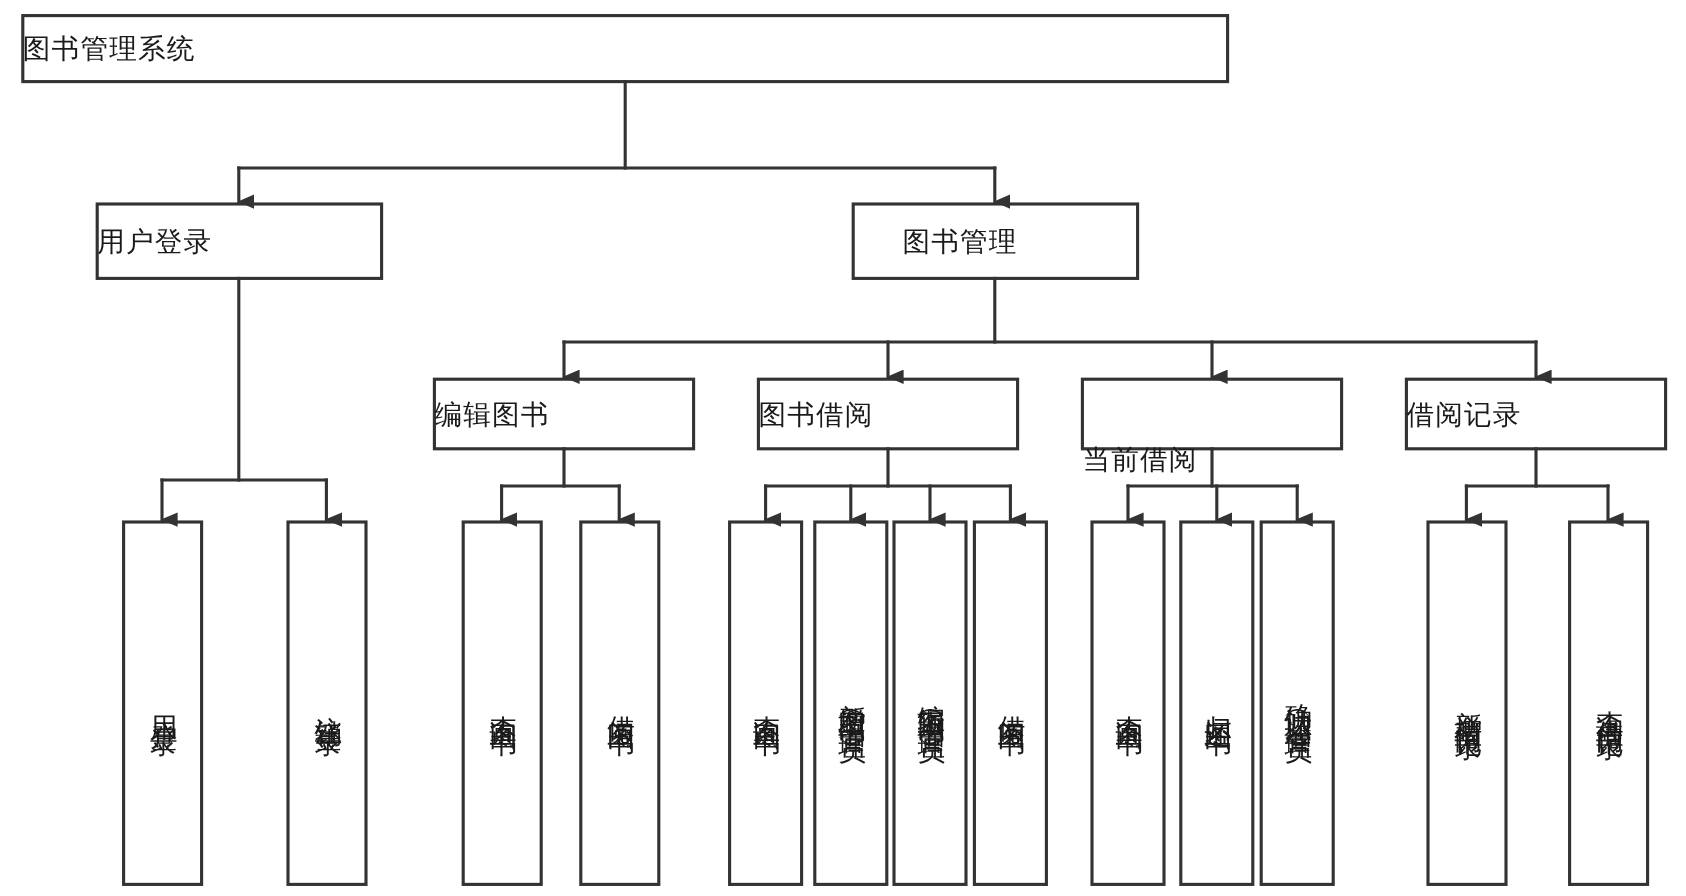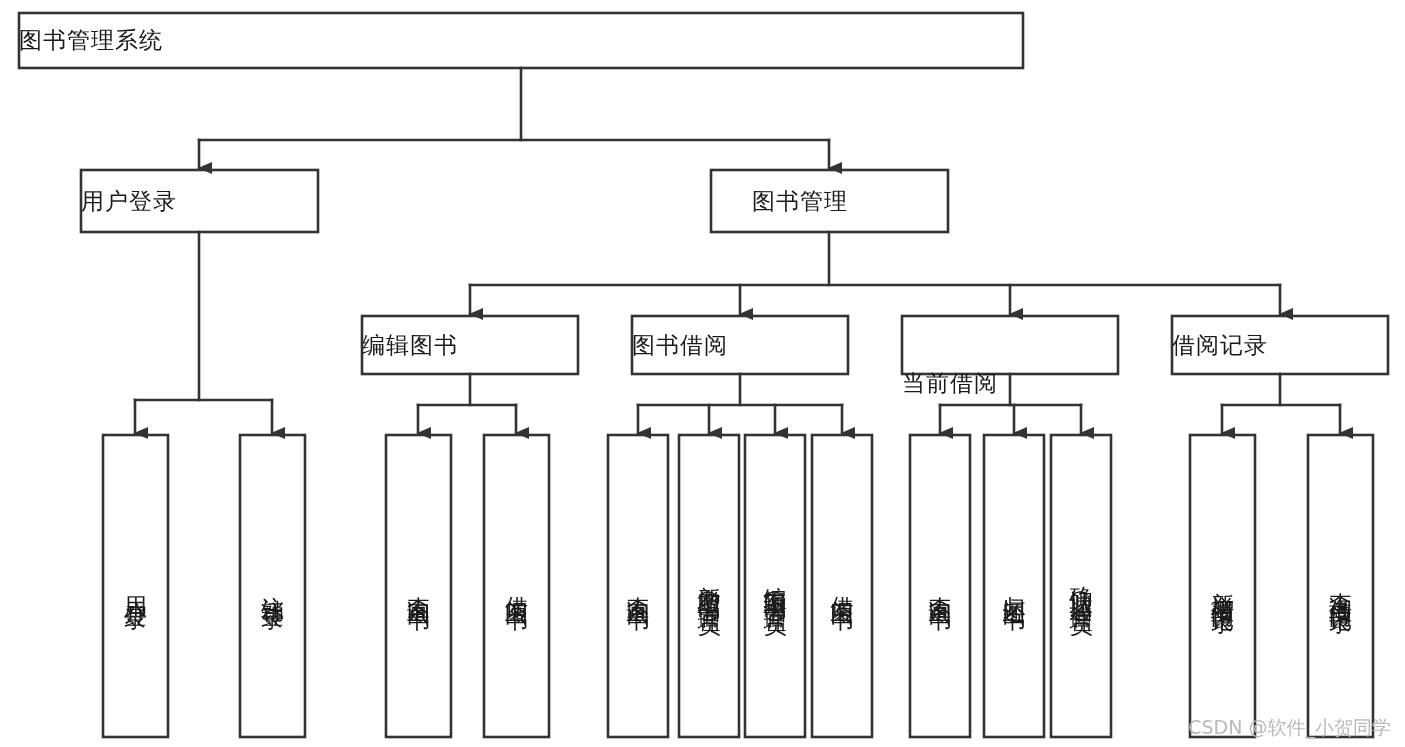--- a/index.html
+++ b/index.html
@@ -239,15 +239,14 @@
   </div>
 
   <div class="vlabel-wrap" style="left:1190px; top:435px; width:65px; height:302px;">
     <span class="vlabel-text">新增借阅记录</span>
   </div>
 
   <div class="vlabel-wrap" style="left:1308px; top:435px; width:65px; height:302px;">
     <span class="vlabel-text">查询借阅记录</span>
   </div>
 
-  <div class="watermark">CSDN @软件_小贺同学</div>
 
 </div>
 
 </body></html>

